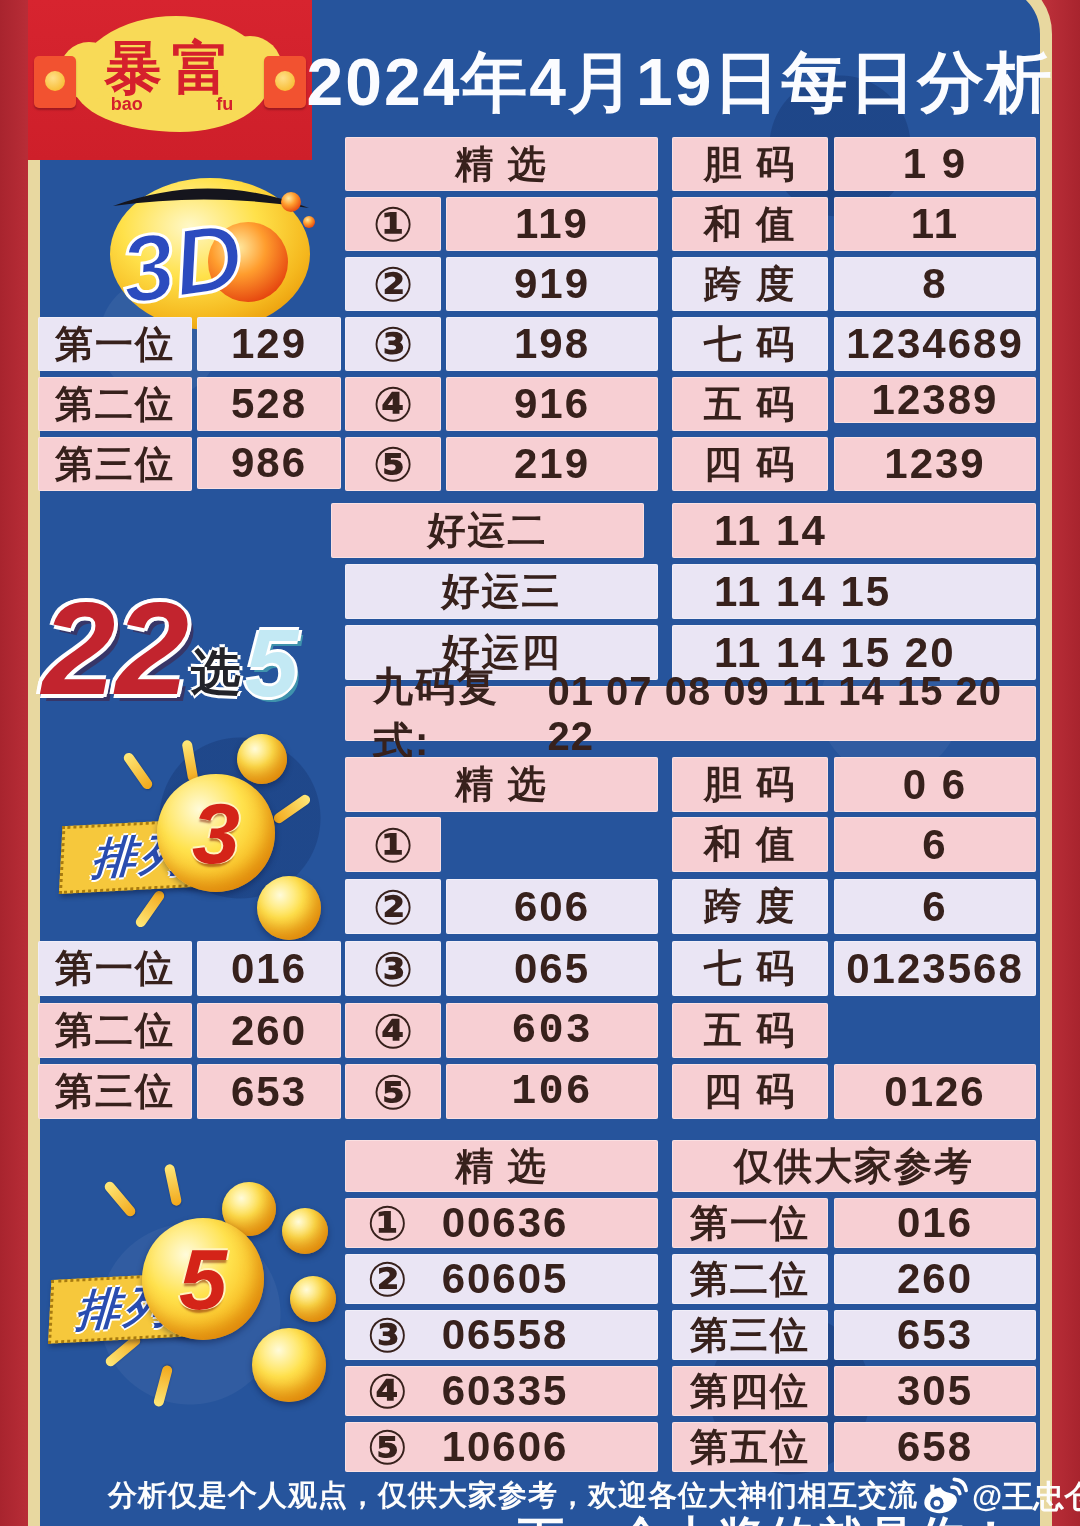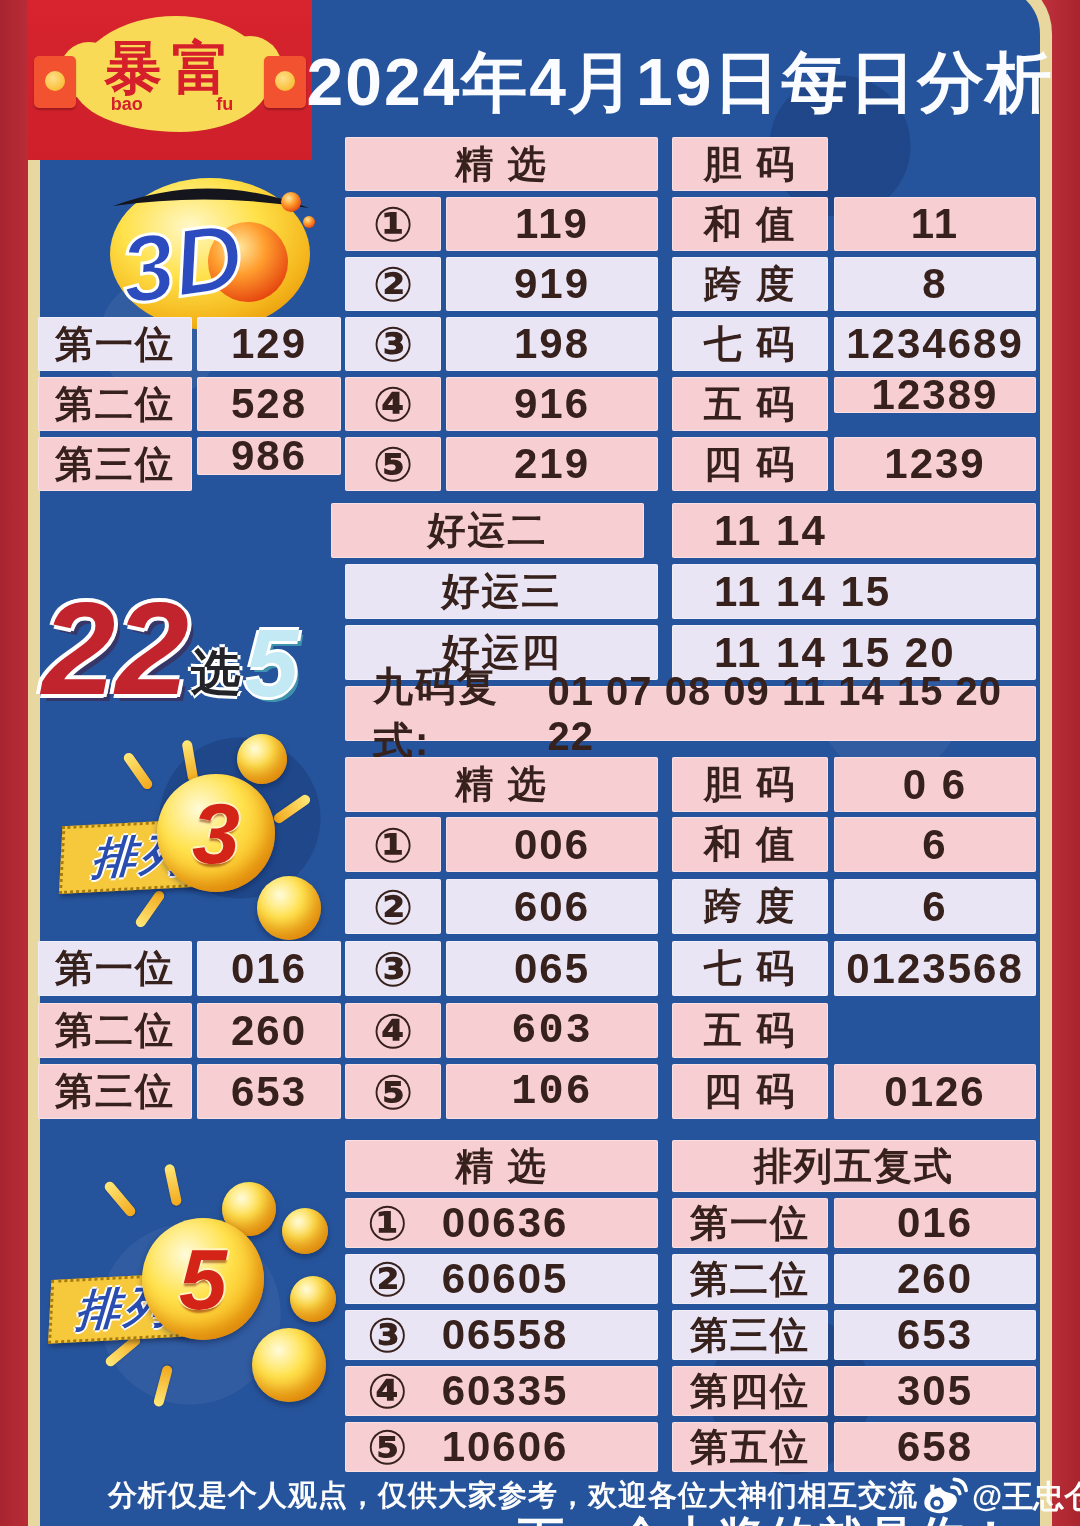--- a/index.html
+++ b/index.html
@@ -122,37 +122,38 @@
   <div class="cell lav circ" style="left:345px;top:257px;width:96px;height:54px;">②</div>
   <div class="cell lav num" style="left:446px;top:257px;width:212px;height:54px;text-align:center;">919</div>
   <div class="cell lav circ" style="left:345px;top:317px;width:96px;height:54px;">③</div>
   <div class="cell lav num" style="left:446px;top:317px;width:212px;height:54px;">198</div>
   <div class="cell pink circ" style="left:345px;top:377px;width:96px;height:54px;">④</div>
   <div class="cell pink num" style="left:446px;top:377px;width:212px;height:54px;">916</div>
   <div class="cell pink circ" style="left:345px;top:437px;width:96px;height:54px;">⑤</div>
   <div class="cell pink num" style="left:446px;top:437px;width:212px;height:54px;">219</div>
 
   <div class="cell pink zh" style="left:672px;top:137px;width:156px;height:54px;">胆 码</div>
+  <div class="cell pink num" style="left:834px;top:137px;width:202px;height:54px;">1 9</div>
   <div class="cell pink zh" style="left:672px;top:197px;width:156px;height:54px;">和 值</div>
   <div class="cell pink num" style="left:834px;top:197px;width:202px;height:54px;">11</div>
   <div class="cell lav zh" style="left:672px;top:257px;width:156px;height:54px;">跨 度</div>
   <div class="cell lav num" style="left:834px;top:257px;width:202px;height:54px;">8</div>
   <div class="cell lav zh" style="left:672px;top:317px;width:156px;height:54px;">七 码</div>
   <div class="cell lav num" style="left:834px;top:317px;width:202px;height:54px;">1234689</div>
   <div class="cell pink zh" style="left:672px;top:377px;width:156px;height:54px;">五 码</div>
-  <div class="cell pink num" style="left:834px;top:377px;width:202px;height:36px;">12389</div>
+  <div class="cell pink num" style="left:834px;top:377px;width:202px;height:46px;">12389</div>
   <div class="cell pink zh" style="left:672px;top:437px;width:156px;height:54px;">四 码</div>
   <div class="cell pink num" style="left:834px;top:437px;width:202px;height:54px;">1239</div>
 
   <div class="cell lav zh" style="left:38px;top:317px;width:154px;height:54px;">第一位</div>
   <div class="cell lav num" style="left:197px;top:317px;width:144px;height:54px;">129</div>
   <div class="cell pink zh" style="left:38px;top:377px;width:154px;height:54px;">第二位</div>
   <div class="cell pink num" style="left:197px;top:377px;width:144px;height:54px;">528</div>
   <div class="cell pink zh" style="left:38px;top:437px;width:154px;height:54px;">第三位</div>
-  <div class="cell pink num" style="left:197px;top:437px;width:144px;height:38px;">986</div>
+  <div class="cell pink num" style="left:197px;top:437px;width:144px;height:52px;">986</div>
 
   <div class="logo22">
     <span class="n22">22</span>
     <span class="xuan">选</span>
     <span class="n5c">5</span>
   </div>
 
   <div class="cell pink zh" style="left:331px;top:503px;width:313px;height:55px;text-align:center;">好运二</div>
   <div class="cell pink num left-al" style="left:672px;top:503px;width:364px;height:55px;">11 14</div>
   <div class="cell lav zh" style="left:345px;top:564px;width:313px;height:55px;">好运三</div>
@@ -174,21 +175,20 @@
     <div class="pl-badge" style="left:16px;top:74px;width:152px;height:62px;">
       <span>排列</span>
     </div>
     <div class="gball" style="left:112px;top:26px;width:118px;height:118px;">
       <div class="ball-num">3</div>
     </div>
   </div>
 
   <div class="cell pink zh" style="left:345px;top:757px;width:313px;height:55px;">精 选</div>
   <div class="cell pink circ" style="left:345px;top:817px;width:96px;height:55px;">①</div>
-  <div class="cell pink num" style="left:446px;top:817px;width:212px;height:55px;">006</div>
   <div class="cell lav circ" style="left:345px;top:879px;width:96px;height:55px;">②</div>
   <div class="cell lav num" style="left:446px;top:879px;width:212px;height:55px;">606</div>
   <div class="cell lav circ" style="left:345px;top:941px;width:96px;height:55px;">③</div>
   <div class="cell lav num" style="left:446px;top:941px;width:212px;height:55px;">065</div>
   <div class="cell pink circ" style="left:345px;top:1003px;width:96px;height:55px;">④</div>
   <div class="cell pink num" style="left:446px;top:1003px;width:212px;height:55px;font-family:Liberation Mono, monospace;">603</div>
   <div class="cell pink circ" style="left:345px;top:1064px;width:96px;height:55px;">⑤</div>
   <div class="cell pink num" style="left:446px;top:1064px;width:212px;height:55px;font-family:Liberation Mono, monospace;">106</div>
 
   <div class="cell pink zh" style="left:672px;top:757px;width:156px;height:55px;">胆 码</div>
@@ -242,21 +242,21 @@
   </div>
   <div class="cell pink" style="left:345px;top:1366px;width:313px;height:50px;justify-content:flex-start;padding-left:22px;box-sizing:border-box;gap:34px;">
     <span class="circ">④</span>
     <span class="num">60335</span>
   </div>
   <div class="cell pink" style="left:345px;top:1422px;width:313px;height:50px;justify-content:flex-start;padding-left:22px;box-sizing:border-box;gap:34px;">
     <span class="circ">⑤</span>
     <span class="num">10606</span>
   </div>
 
-  <div class="cell pink zh" style="left:672px;top:1140px;width:364px;height:52px;">排列五复式</div>
+  <div class="cell pink zh" style="left:672px;top:1140px;width:364px;height:52px;">仅供大家参考</div>
   <div class="cell pink zh" style="left:672px;top:1198px;width:156px;height:50px;">第一位</div>
   <div class="cell pink num" style="left:834px;top:1198px;width:202px;height:50px;">016</div>
   <div class="cell lav zh" style="left:672px;top:1254px;width:156px;height:50px;">第二位</div>
   <div class="cell lav num" style="left:834px;top:1254px;width:202px;height:50px;">260</div>
   <div class="cell lav zh" style="left:672px;top:1310px;width:156px;height:50px;">第三位</div>
   <div class="cell lav num" style="left:834px;top:1310px;width:202px;height:50px;">653</div>
   <div class="cell pink zh" style="left:672px;top:1366px;width:156px;height:50px;">第四位</div>
   <div class="cell pink num" style="left:834px;top:1366px;width:202px;height:50px;">305</div>
   <div class="cell pink zh" style="left:672px;top:1422px;width:156px;height:50px;">第五位</div>
   <div class="cell pink num" style="left:834px;top:1422px;width:202px;height:50px;">658</div>

